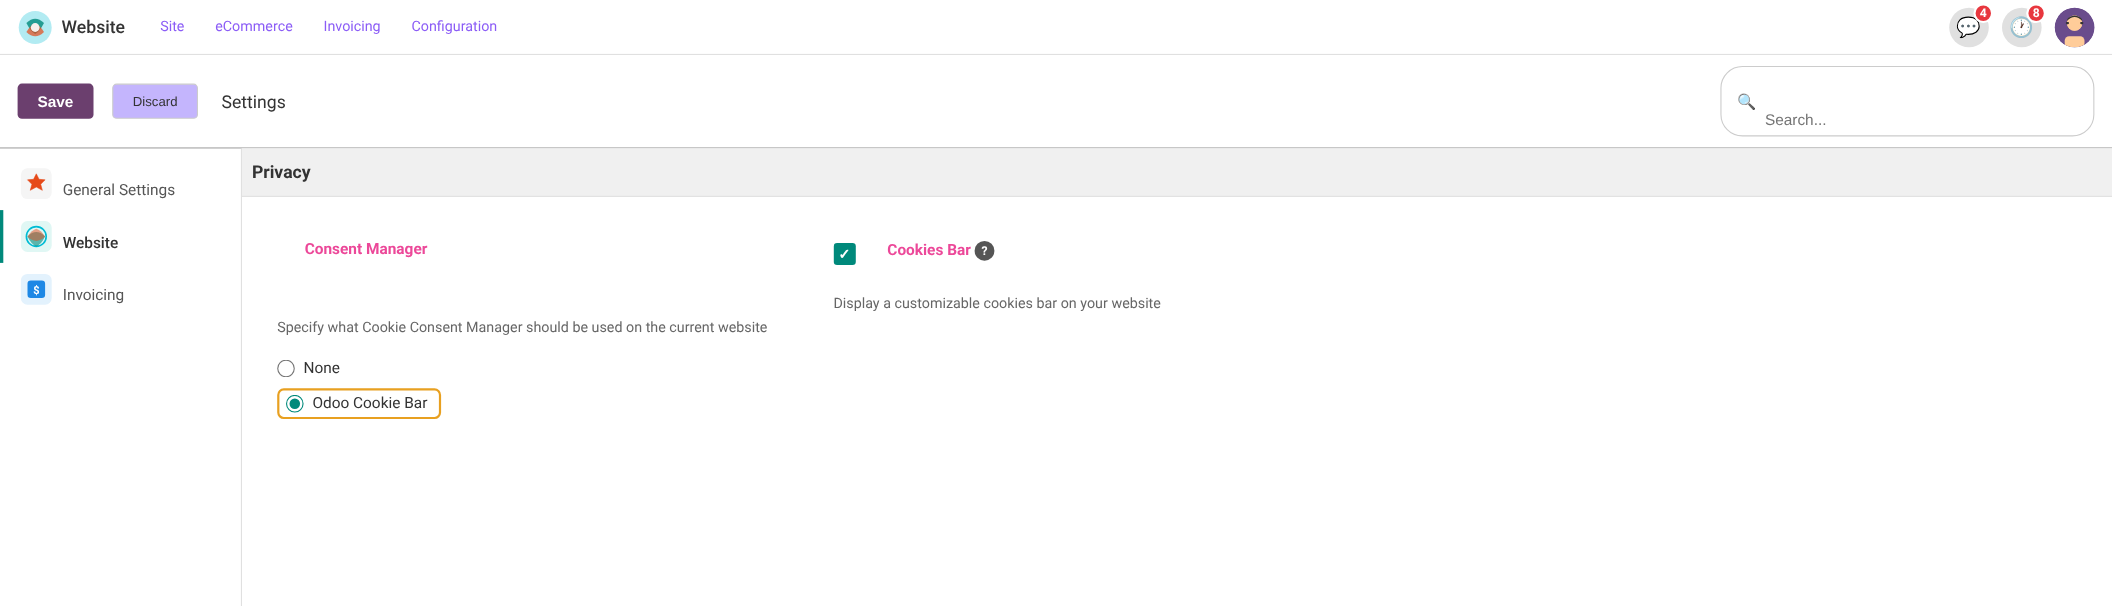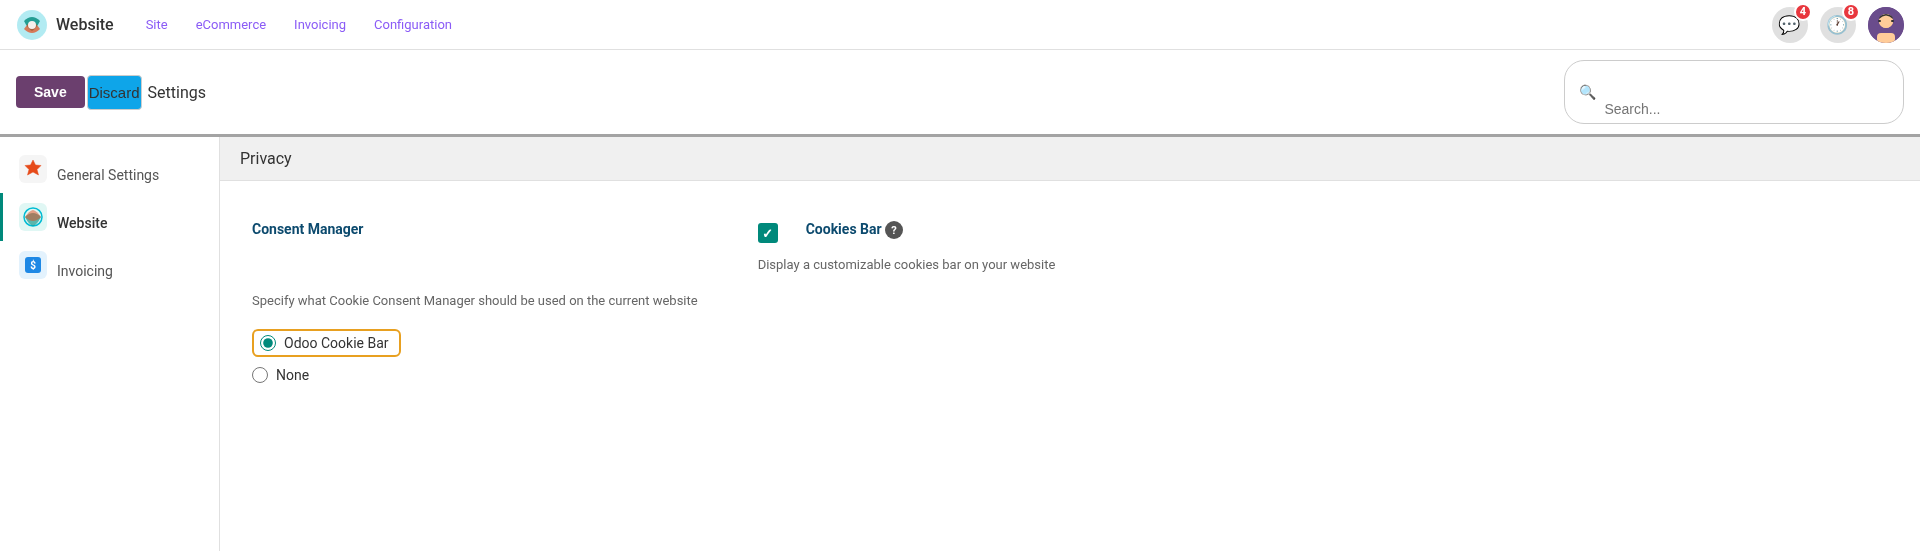--- a/index.html
+++ b/index.html
@@ -86,41 +86,41 @@
       justify-content: center;
       overflow: hidden;
       cursor: pointer;
     }
 
     
     .toolbar {
       display: flex;
       align-items: center;
       padding: 10px 16px;
-      gap: 2px;
-      border-bottom: 3px solid #a3a3a3;
+      gap: 17px;
+      border-bottom: 1px solid #a3a3a3;
       background: #fff;
     }
     .btn-save {
       background: #6b3f6e;
       color: #fff;
       border: none;
       padding: 8px 18px;
       border-radius: 4px;
       font-size: 14px;
       font-weight: 600;
       cursor: pointer;
     }
     .btn-discard {
-      background: #0ea5e9;
+      background: #c4b5fd;
       color: #333;
       border: 1px solid #ccc;
-      padding: 8px 1px;
+      padding: 8px 18px;
       border-radius: 4px;
-      font-size: 15px;
+      font-size: 12px;
       cursor: pointer;
     }
     .toolbar-title {
       font-size: 16px;
       font-weight: 400;
       margin-left: 4px;
     }
     .search-box {
       margin-left: auto;
       display: flex;
@@ -183,44 +183,45 @@
     }
 
     
     .content {
       flex: 1;
       overflow-y: auto;
       background: #fff;
     }
     .section-header {
       background: #f0f0f0;
-      padding: 12px 20px;
+      padding: 12px 9px;
       font-size: 16px;
-      font-weight: 400;
+      font-weight: 700;
       color: #333;
       border-bottom: 1px solid #e0e0e0;
     }
     .section-body {
       padding: 24px 32px;
     }
     .settings-row {
       display: flex;
       gap: 60px;
       padding: 16px 0;
     }
     .setting-item {
       display: flex;
       flex-direction: column;
       gap: 6px;
       max-width: 480px;
     }
     .setting-title {
       font-weight: 700;
       font-size: 14px;
-      color: #0c4a6e;
+      color: #ec4899;
+      margin-left: 25px;
     }
     .setting-desc {
       font-size: 13px;
       color: #666;
       line-height: 1.5;
       margin-top: 48px;
     }
     .setting-options {
       margin-top: 12px;
       display: flex;
@@ -243,21 +244,21 @@
       border: 2px solid #e8a020;
       border-radius: 6px;
       padding: 4px 10px 4px 6px;
       display: inline-flex;
       align-items: center;
       gap: 8px;
     }
     .setting-checkbox-area {
       display: flex;
       align-items: flex-start;
-      gap: 28px;
+      gap: 4px;
     }
     .checkbox-teal {
       width: 20px;
       height: 20px;
       background: #00897b;
       border-radius: 3px;
       display: flex;
       align-items: center;
       justify-content: center;
       flex-shrink: 0;
@@ -378,39 +379,39 @@
       <span>Privacy</span>
     </div>
     <div class="section-body">
       <div class="settings-row">
 
         <div class="setting-item">
           <span class="setting-title">Consent Manager</span>
           <span class="setting-desc">Specify what Cookie Consent Manager should be used on the current website</span>
           <div class="setting-options">
             <label class="radio-option">
+              <input type="radio" name="consent" value="none" style="">
+              <span>None</span>
+            </label>
+            <label class="radio-option">
               <div class="radio-selected-box">
                 <input type="radio" name="consent" value="odoo-cookie-bar" checked="" style="accent-color: rgb(0, 137, 123); width: 16px; height: 16px;">
                 <span>Odoo Cookie Bar</span>
               </div>
-            </label>
-            <label class="radio-option">
-              <input type="radio" name="consent" value="none" style="">
-              <span>None</span>
             </label>
           </div>
         </div>
 
         <div class="setting-item">
           <div class="setting-checkbox-area">
             <div class="checkbox-teal"></div>
             <div>
               <span class="setting-title">Cookies Bar</span>
               <span class="help-icon">?</span>
             </div>
           </div>
-          <span class="setting-desc" style="margin-top: 6px;">Display a customizable cookies bar on your website</span>
+          <span class="setting-desc" style="margin-top: 20px;">Display a customizable cookies bar on your website</span>
         </div>
 
       </div>
     </div>
   </main>
 </div>
 
 </body></html>

